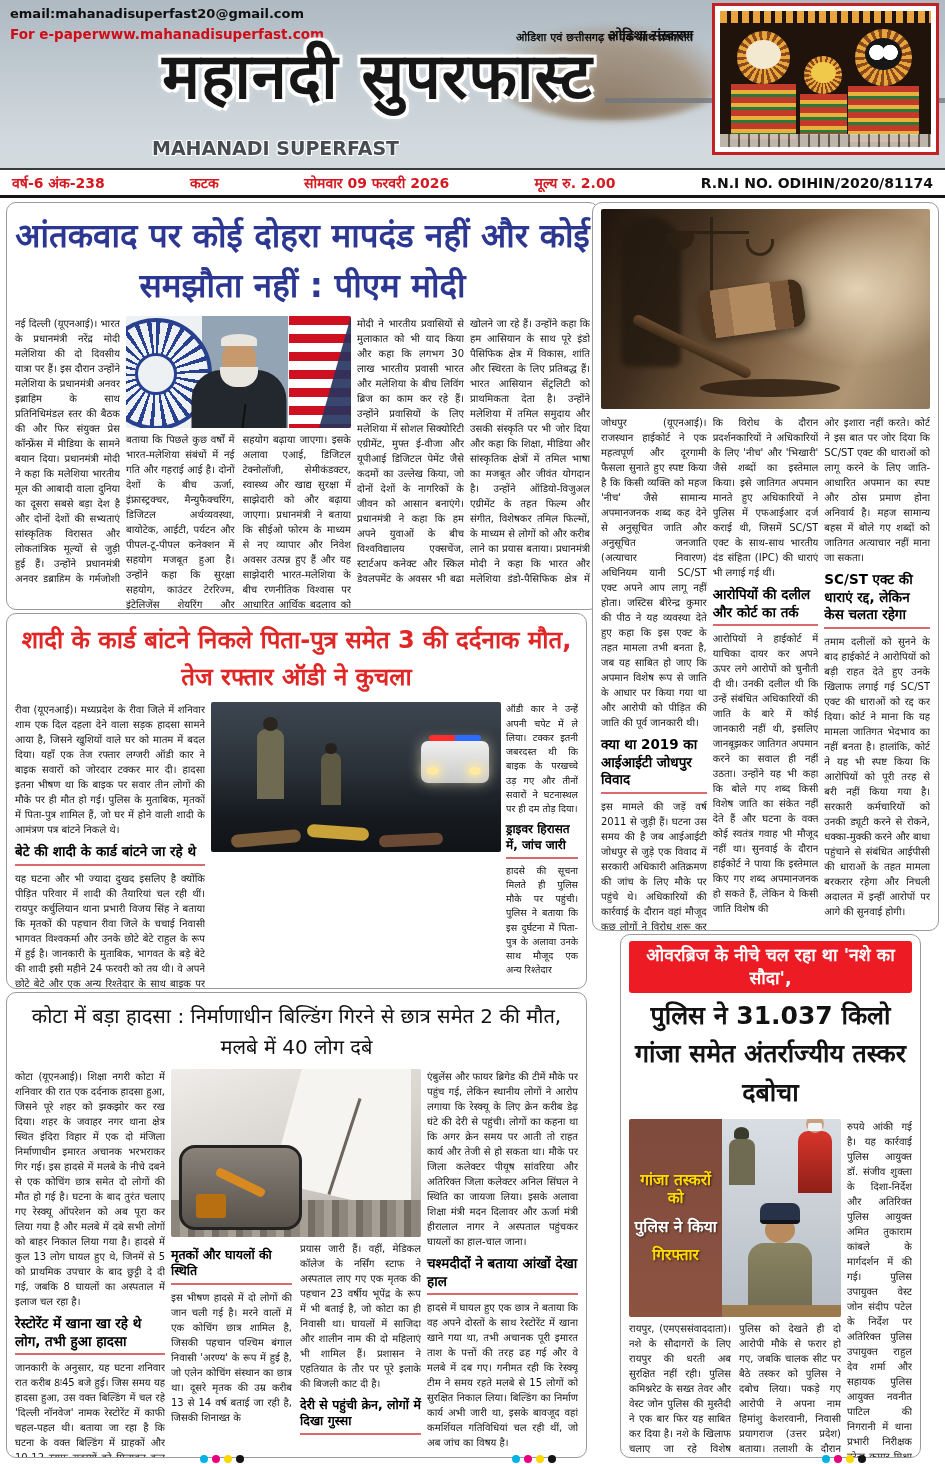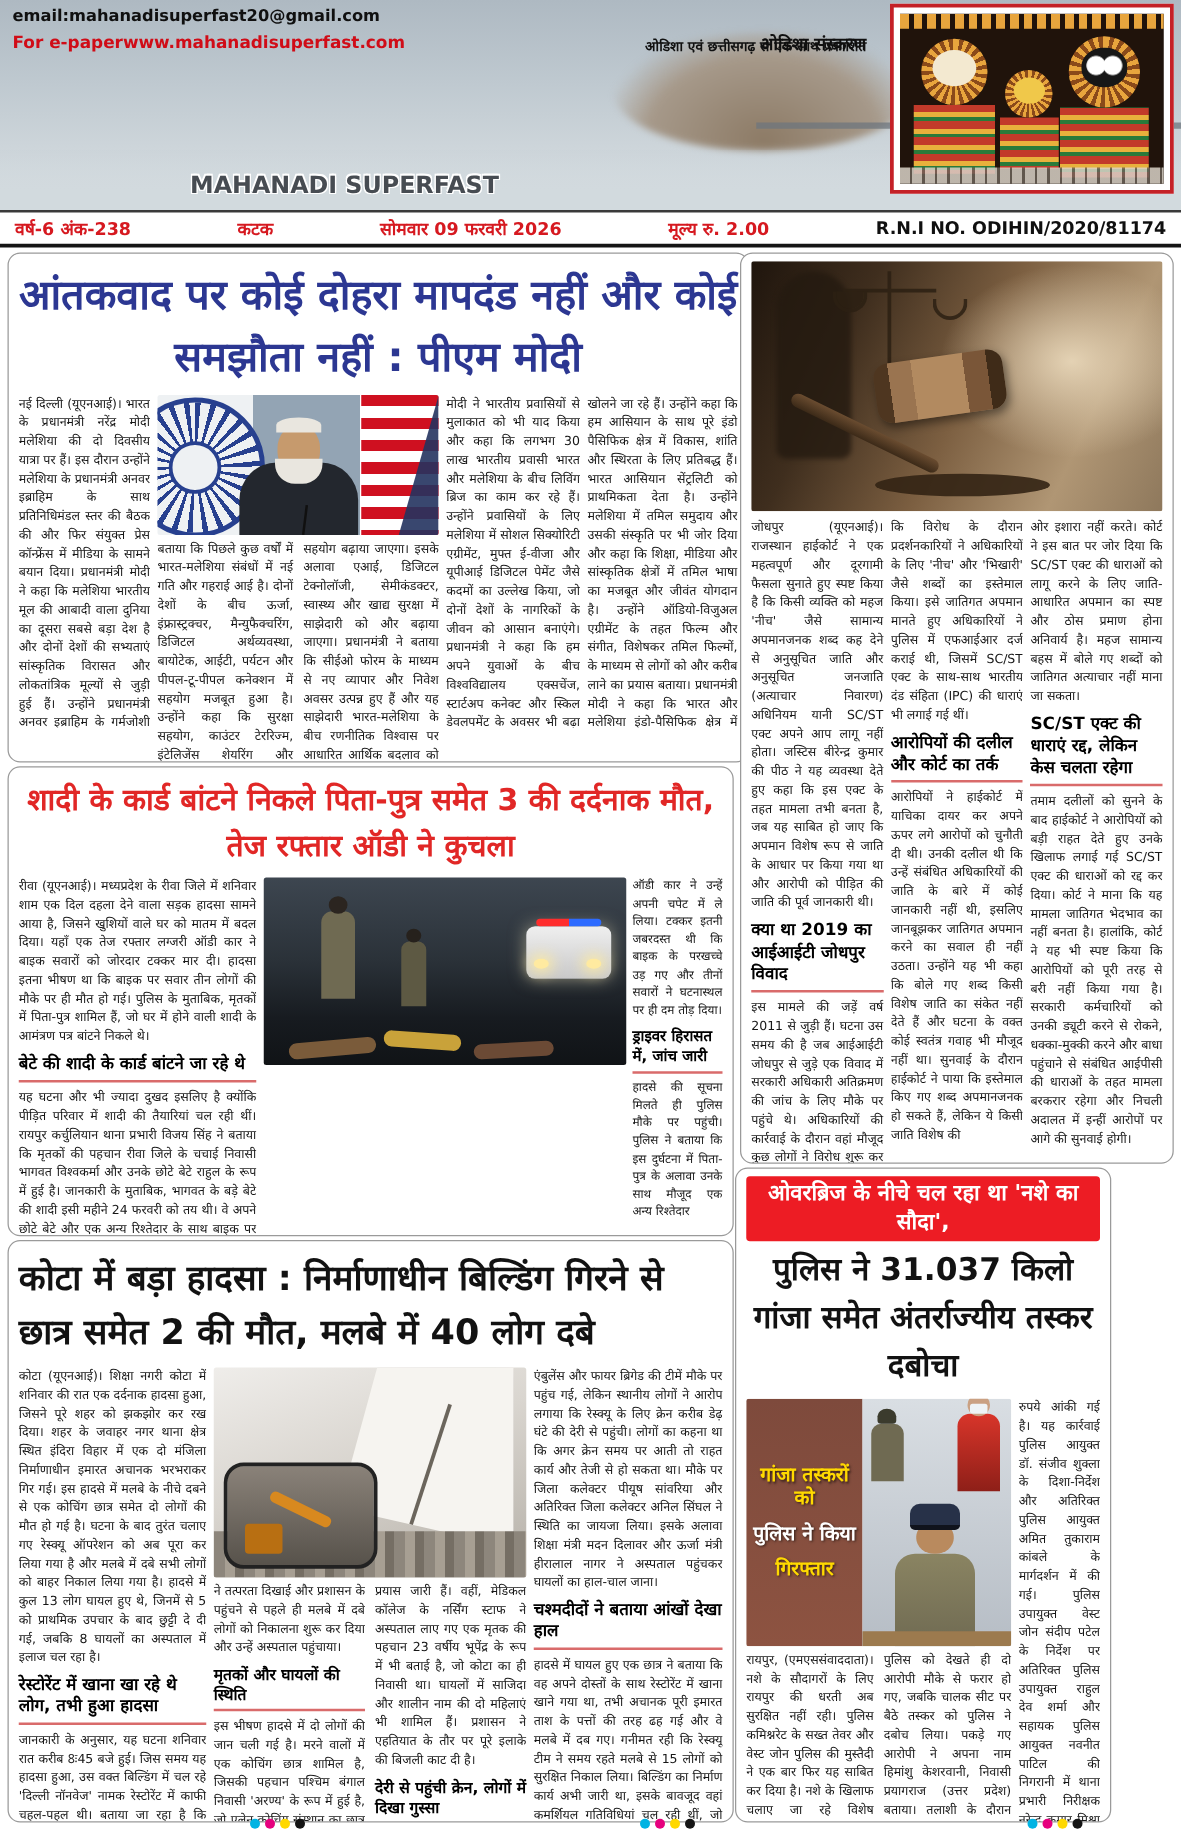--- a/index.html
+++ b/index.html
@@ -51,25 +51,25 @@
             display:flex;align-items:center;justify-content:space-between;padding:0 12px;}
   .dl{font-size:14px;font-weight:bold;color:#d61920;}
   .dl-rni{font-size:14px;font-weight:bold;color:#101010;}
   
   .abox{position:absolute;border:1.5px solid #9a9a9a;border-radius:10px;background:#fff;
         box-sizing:border-box;padding:6px 8px;overflow:hidden;}
   .box-modi{left:6px;top:202px;width:593px;height:408px;}
   .box-audi{left:6px;top:613px;width:581px;height:376px;}
   .box-kota{left:6px;top:992px;width:581px;height:466px;}
   .box-scst{left:592px;top:202px;width:347px;height:729px;}
-  .box-ganja{left:588px;top:934px;width:301px;height:524px;}
+  .box-ganja{left:620px;top:934px;width:301px;height:524px;}
   .hl-blue{color:#2c3792;font-weight:bold;font-size:33px;line-height:1.5;text-align:center;margin:2px 0 6px;}
   .hl-red-big{color:#e12726;font-weight:bold;font-size:24px;line-height:1.55;text-align:center;margin:2px 0 6px;}
   .hl-red{color:#e12726;font-weight:bold;font-size:25px;line-height:1.5;text-align:center;margin:2px 0 6px;}
-  .hl-black{color:#121212;font-weight:bold;font-size:28px;line-height:1.55;text-align:left;margin:2px 0 6px;}
+  .hl-black{color:#121212;font-weight:normal;font-size:20px;line-height:1.55;text-align:center;margin:2px 0 6px;}
   .hl-ganja{color:#121212;font-weight:bold;font-size:25px;line-height:1.55;text-align:center;margin:4px 0 6px;}
   .bt{font-size:10px;line-height:1.5;text-align:justify;color:#161616;overflow:hidden;}
   .subhead{font-size:13.5px;font-weight:bold;color:#000;line-height:1.3;
            border-bottom:2.5px solid #d96b6b;padding-bottom:3px;margin:6px 0 5px;}
   .row{display:flex;gap:6px;}
   .photo{position:relative;overflow:hidden;border-radius:2px;flex:none;}
   
   .mp{width:225px;height:112px;background:linear-gradient(90deg,#eef1f3 0 34%,#93a4b4 34% 72%,#fff 72%);}
   .mp-chakra{position:absolute;left:-26px;top:2px;width:104px;height:104px;border-radius:50%;
       background:repeating-conic-gradient(#27408f 0 5deg,#eef1f3 5deg 14deg);border:4px solid #27408f;}
@@ -159,20 +159,21 @@
 <div class="page">
 
   <div class="header">
     <div class="hdr-hill"></div>
     <div class="hdr-bridge"></div>
     <div class="hdr-water"></div>
     <div class="hdr-email">email:mahanadisuperfast20@gmail.com</div>
     <div class="hdr-epaper">For e-paperwww.mahanadisuperfast.com</div>
     <div class="hdr-edition">ओडिशा संस्करण</div>
     <div class="hdr-published">ओडिशा एवं छत्तीसगढ़ से एक साथ प्रकाशित</div>
+    <div class="masthead">महानदी सुपरफास्ट</div>
     <div class="masthead-en">MAHANADI SUPERFAST</div>
     <div class="deity-frame">
       <div class="deity-img">
         <div class="d-fringe-top"></div>
         <div class="deity d1">
             <div class="halo">
               <div class="face"></div>
             </div>
             <div class="bod"></div>
           </div>
@@ -266,21 +267,20 @@
           <div class="kp-wall"></div>
           <div class="kp-crack"></div>
           <div class="kp-debris"></div>
           <div class="kp-inset">
             <div class="kp-arm"></div>
             <div class="kp-cab"></div>
           </div>
         </div>
         <div class="row" style="flex:1;gap:8px;">
           <div style="flex:1;">
-            <div class="bt">ने तत्परता दिखाई और प्रशासन के पहुंचने से पहले ही मलबे में दबे लोगों को निकालना शुरू कर दिया और उन्हें अस्पताल पहुंचाया।</div>
             <div class="subhead" style="font-size:12.5px;">मृतकों और घायलों की स्थिति</div>
             <div class="bt">इस भीषण हादसे में दो लोगों की जान चली गई है। मरने वालों में एक कोचिंग छात्र शामिल है, जिसकी पहचान पश्चिम बंगाल निवासी 'अरण्य' के रूप में हुई है, जो एलेन कोचिंग संस्थान का छात्र था। दूसरे मृतक की उम्र करीब 13 से 14 वर्ष बताई जा रही है, जिसकी शिनाख्त के</div>
           </div>
           <div style="flex:1;">
             <div class="bt">प्रयास जारी हैं। वहीं, मेडिकल कॉलेज के नर्सिंग स्टाफ ने अस्पताल लाए गए एक मृतक की पहचान 23 वर्षीय भूपेंद्र के रूप में भी बताई है, जो कोटा का ही निवासी था। घायलों में साजिदा और शालीन नाम की दो महिलाएं भी शामिल हैं। प्रशासन ने एहतियात के तौर पर पूरे इलाके की बिजली काट दी है।</div>
             <div class="subhead" style="font-size:12.5px;">देरी से पहुंची क्रेन, लोगों में दिखा गुस्सा</div>
 
           </div>
         </div>
       </div>

